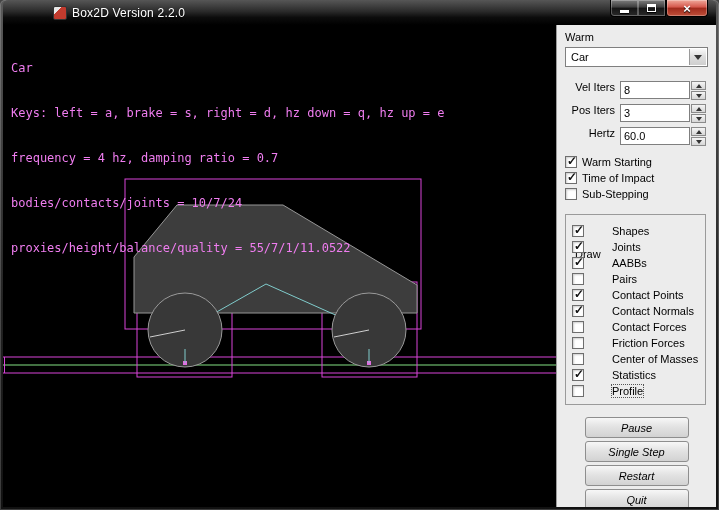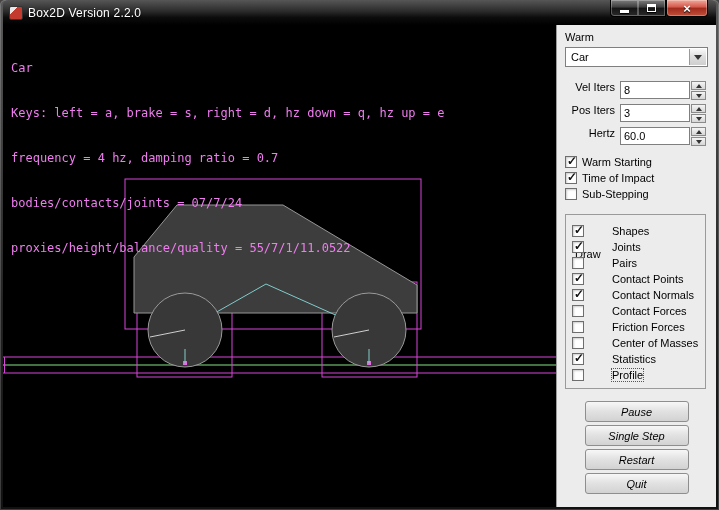--- a/index.html
+++ b/index.html
@@ -12,21 +12,21 @@
     border-radius:5px 5px 0 0;
     box-shadow:inset 0 0 0 1px rgba(255,255,255,.18);
     overflow:hidden;
   }
 
   
   .titlebar{
     position:relative; height:25px;
     background:linear-gradient(#565656,#2b2b2b 45%,#0c0c0c 70%,#000);
     border-radius:5px 5px 0 0;
-    display:flex; align-items:center;
+    display:flex; align-items:center;padding-left:44px;
   }
   .app-icon{
     width:14px; height:14px; margin:0 5px 0 6px;
     background:linear-gradient(135deg,#e8e8e8 0 30%,#c23b2e 30% 100%);
     border:1px solid #333; border-radius:2px;
   }
   .title{
     color:#fff; font-size:12px; text-shadow:0 1px 2px #000; letter-spacing:.2px;
   }
   .caption-buttons{ position:absolute; top:0; right:8px; display:flex; }
@@ -190,21 +190,21 @@
         <rect class="cpoint" x="180" y="336" width="4" height="4"></rect>
         <rect class="cpoint" x="364" y="336" width="4" height="4"></rect>
         <line class="joint" x1="182" y1="338" x2="182" y2="324"></line>
         <line class="joint" x1="366" y1="338" x2="366" y2="324"></line>
       </svg>
 
       <div class="overlay">
         <div>Car</div>
         <div>Keys: left = a, brake = s, right = d, hz down = q, hz up = e</div>
         <div>frequency = 4 hz, damping ratio = 0.7</div>
-        <div>bodies/contacts/joints = 07/7/24</div>
+        <div>bodies/contacts/joints = 10/7/24</div>
         <div>proxies/height/balance/quality = 55/7/1/11.0522</div>
       </div>
     </div>
 
     <div class="panel">
 
       <div class="tests-label">Warm</div>
 
       <div class="combo">
         <span>Car</span>
@@ -275,20 +275,24 @@
 
         <div class="cbrow">
           <span class="cb" data-checked="true"></span>
           <span class="cb-label">Shapes</span>
         </div>
         <div class="cbrow">
           <span class="cb" data-checked="true"></span>
           <span class="cb-label">Joints</span>
         </div>
         <div class="cbrow">
+          <span class="cb" data-checked="true"></span>
+          <span class="cb-label">AABBs</span>
+        </div>
+        <div class="cbrow">
           <span class="cb" data-checked="false"></span>
           <span class="cb-label">Pairs</span>
         </div>
         <div class="cbrow">
           <span class="cb" data-checked="true"></span>
           <span class="cb-label">Contact Points</span>
         </div>
         <div class="cbrow">
           <span class="cb" data-checked="true"></span>
           <span class="cb-label">Contact Normals</span>

